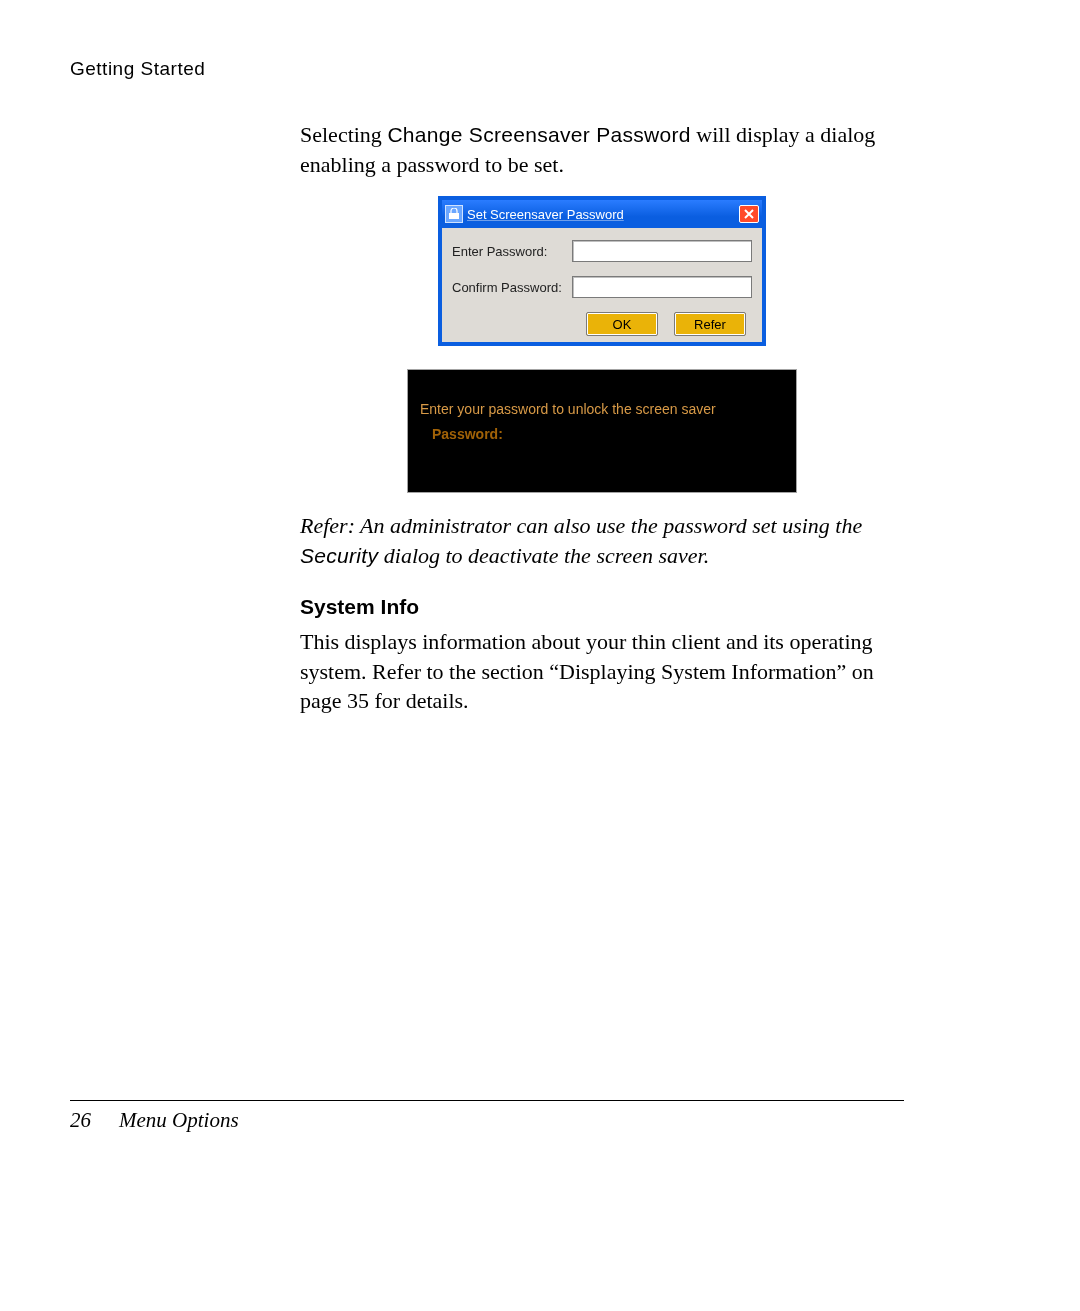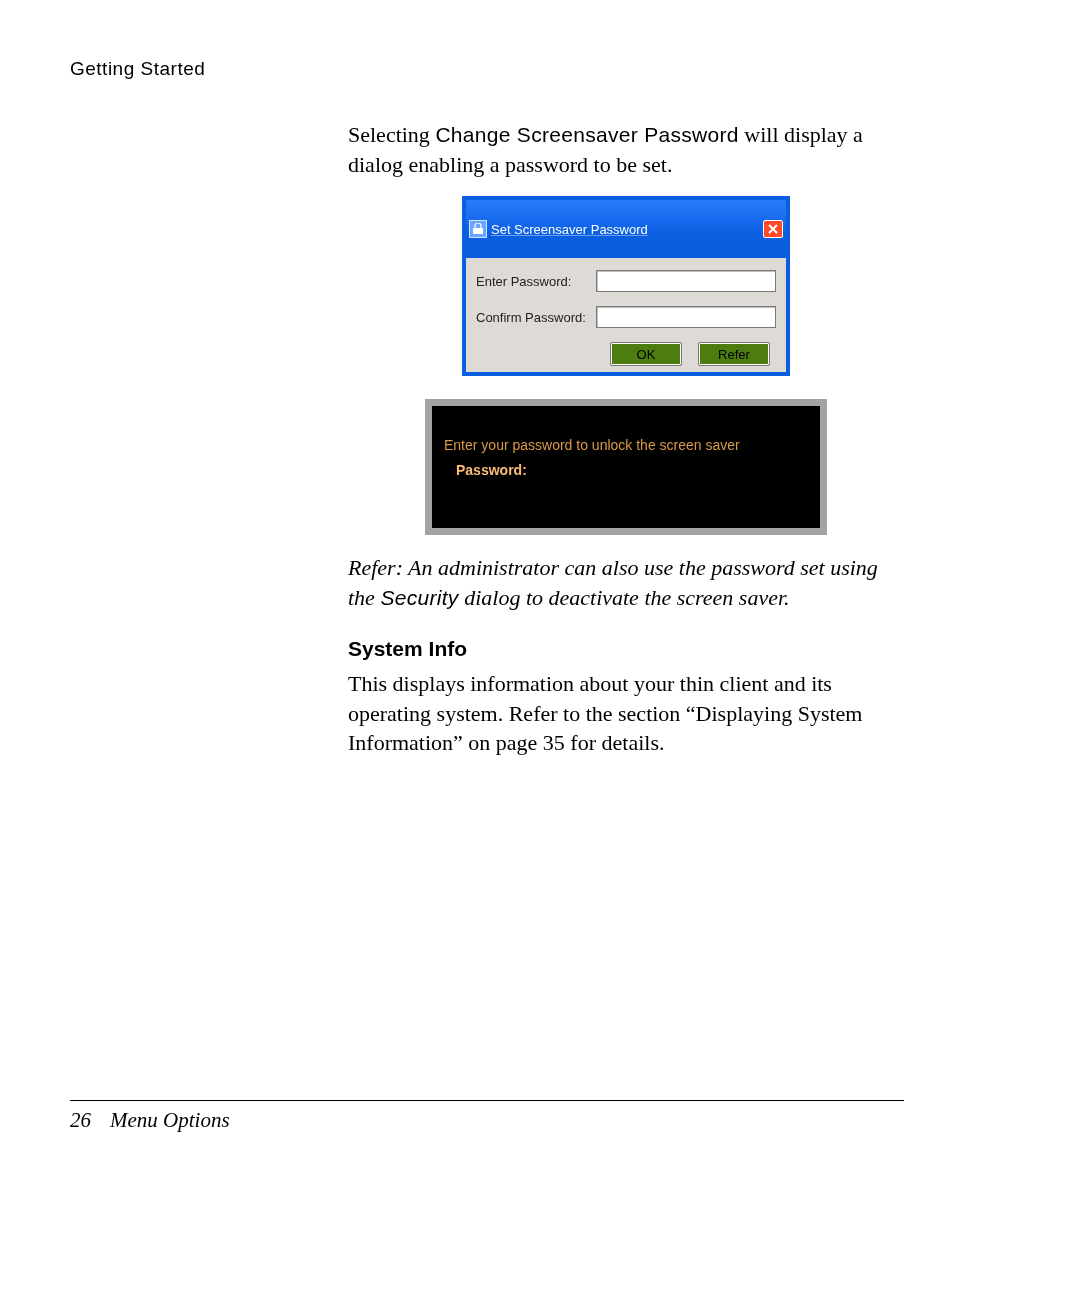--- a/index.html
+++ b/index.html
@@ -18,21 +18,20 @@
   }
   .header {
     font-family: Arial, Helvetica, sans-serif;
     font-size: 19px;
     font-weight: 300;
     letter-spacing: 0.5px;
     margin-bottom: 40px;
   }
   .content-row {
     display: flex;
-    gap: 48px;
   }
   .side-col {
     width: 230px;
     flex: 0 0 230px;
     font-family: Arial, Helvetica, sans-serif;
     font-weight: bold;
     font-size: 20px;
   }
   .main-col {
     flex: 1;
@@ -57,21 +56,21 @@
     background: #dedbd6;
     box-shadow: 0 0 0 1px #0a5ee0;
     font-family: Tahoma, Arial, sans-serif;
     font-size: 13px;
   }
   .titlebar {
     background: linear-gradient(to bottom, #2a7cff 0%, #0a5ee0 60%, #0a5ee0 100%);
     color: #fff;
     display: flex;
     align-items: center;
-    padding: 18px 3px;
+    padding: 3px 3px;
     height: 22px;
   }
   .titlebar .ticon {
     width: 16px; height: 16px; background:#6aa6ff; border:1px solid #cfe2ff; margin-right:4px;
     display:flex; align-items:center; justify-content:center;
   }
   .titlebar .ticon svg { width:12px; height:12px; }
   .titlebar .ttext { flex:1; font-size:13px; text-decoration: underline; text-decoration-color: rgba(255,255,255,0.4); }
   .closebox {
     width:18px; height:16px; background:#ff4a2a; border:1px solid #fff;
@@ -80,52 +79,52 @@
   }
   .dialog-body { padding: 12px 10px 2px 10px; }
   .form-row { display:flex; align-items:center; margin-bottom:14px; }
   .form-row label { width:120px; font-size:13px; color:#222; }
   .form-row .tinput {
     flex:1; height:20px; border:1px solid #7a7a7a; background:#fff;
     box-shadow: inset 1px 1px 0 #bfbfbf;
   }
   .btn-row { display:flex; justify-content:flex-end; gap:16px; padding-right:6px; padding-bottom:4px;}
   .wbtn {
-    width:70px; height:22px; background:#4d7c0f; border:1px solid #7a7a7a;
+    width:70px; height:22px; background:#eab308; border:1px solid #7a7a7a;
     font-size:13px; display:flex; align-items:center; justify-content:center;
     border-radius:2px; box-shadow: inset 0 0 0 1px #fff;
   }
 
   
   .lockbox {
     width: 364px;
     margin: 14px auto 6px auto;
     background:#000;
-    border:7px solid #a3a3a3;
+    border:1px solid #a3a3a3;
     padding: 30px 12px 48px 12px;
     font-family: Tahoma, Arial, sans-serif;
     font-size:14px;
   }
   .lockbox .line1 { color:#d89a47; margin-bottom:6px; }
-  .lockbox .line2 { color:#fdba74; font-weight:bold;padding-left:12px; }
+  .lockbox .line2 { color:#a16207; font-weight:bold;padding-left:12px; }
 
   .footer-rule {
     position:absolute;
     left:70px; right:100px;
     bottom: 210px;
     border-top:1px solid #000;
   }
   .footer {
     position:absolute;
     left:70px;
     bottom: 178px;
     font-style: italic;
     font-size: 21px;
   }
-  .footer .pnum { margin-right: 19px; }
+  .footer .pnum { margin-right: 28px; }
 </style>
 </head>
 <body>
 
 <div class="page">
 
   <div class="header">Getting Started</div>
 
   <div class="content-row">
     <div class="side-col"></div>

